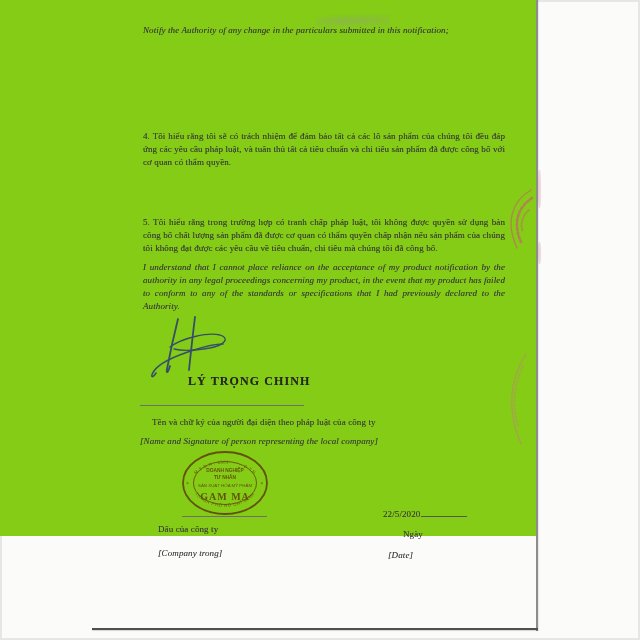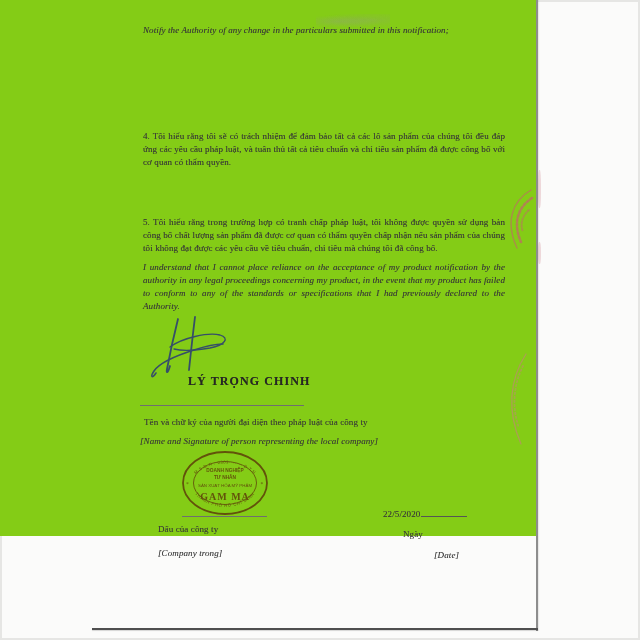--- a/index.html
+++ b/index.html
@@ -75,21 +75,21 @@
         <path d="M 30 6 C 26 22 22 40 19 56 C 18 61 20 60 22 53" stroke-width="1.8"></path>
         <path d="M 47 4 C 45 20 43 38 41 57" stroke-width="1.8"></path>
         <path d="M 22 34 C 34 25 60 19 72 22 C 82 25 77 32 62 35 C 50 37 34 38 26 36" stroke-width="1.3"></path>
       </g>
     </svg>
 
     <div class="sig-name">LÝ TRỌNG CHINH</div>
 
     <div class="rule" style="left:140px;top:405px;width:164px;"></div>
 
-    <div class="caption" style="left:144px;top:417px;">Tên và chữ ký của người đại diện theo pháp luật của công ty</div>
+    <div class="caption" style="left:152px;top:417px;">Tên và chữ ký của người đại diện theo pháp luật của công ty</div>
     <div class="caption en" style="left:140px;top:436px;">[Name and Signature of person representing the local company]</div>
 
     <svg class="stamp-svg" width="88" height="66" viewBox="0 0 88 66" xmlns="http://www.w3.org/2000/svg" xmlns:xlink="http://www.w3.org/1999/xlink">
       <defs>
         <path id="arcTop" d="M 7.5 40 A 36.5 26.5 0 1 1 80.5 40" fill="none"></path>
         <path id="arcBot" d="M 11 37 A 33.5 24 0 0 0 77 37" fill="none"></path>
       </defs>
       <g fill="#b5525e" stroke="#b5525e">
         <ellipse cx="44" cy="33" rx="42" ry="31" fill="none" stroke-width="1.8"></ellipse>
         <ellipse cx="44" cy="33" rx="31.5" ry="21.5" fill="none" stroke-width="0.9"></ellipse>
@@ -109,21 +109,21 @@
     </svg>
 
     <div class="rule" style="left:182px;top:516px;width:85px;"></div>
     <div class="caption stamp-col" style="left:158px;top:524px;width:130px;">Dấu của công ty</div>
     <div class="caption en stamp-col" style="left:158px;top:548px;width:130px;">[Company trong]</div>
 
     <div class="caption" style="left:383px;top:507px;">
       <span>22/5/2020</span><span style="display:inline-block;width:46px;border-bottom:1px solid #555;height:9px;margin-left:1px;"></span>
     </div>
     <div class="caption" style="left:391px;top:529px;margin-left:12px;">Ngày</div>
-    <div class="caption en" style="left:388px;top:550px;margin-left:46px;">[Date]</div>
+    <div class="caption en" style="left:388px;top:550px;">[Date]</div>
   </div>
 
   <div class="page-edge-v"></div>
   <div class="page-edge-b"></div>
 
   <svg class="edge-frag" style="left:502px;top:188px;" width="32" height="64" viewBox="0 0 32 64">
     <g fill="none" stroke="#c4626e" stroke-linecap="round">
       <path d="M 29 2 C 10 13 3 34 15 60" stroke-width="1.4" opacity=".75"></path>
       <path d="M 30 10 C 15 20 11 36 19 54" stroke-width="2.6" stroke-dasharray="2 2.4" opacity=".85"></path>
       <path d="M 27 22 C 20 28 18 36 21 44" stroke-width="2" stroke-dasharray="1.5 2" opacity=".6"></path>

